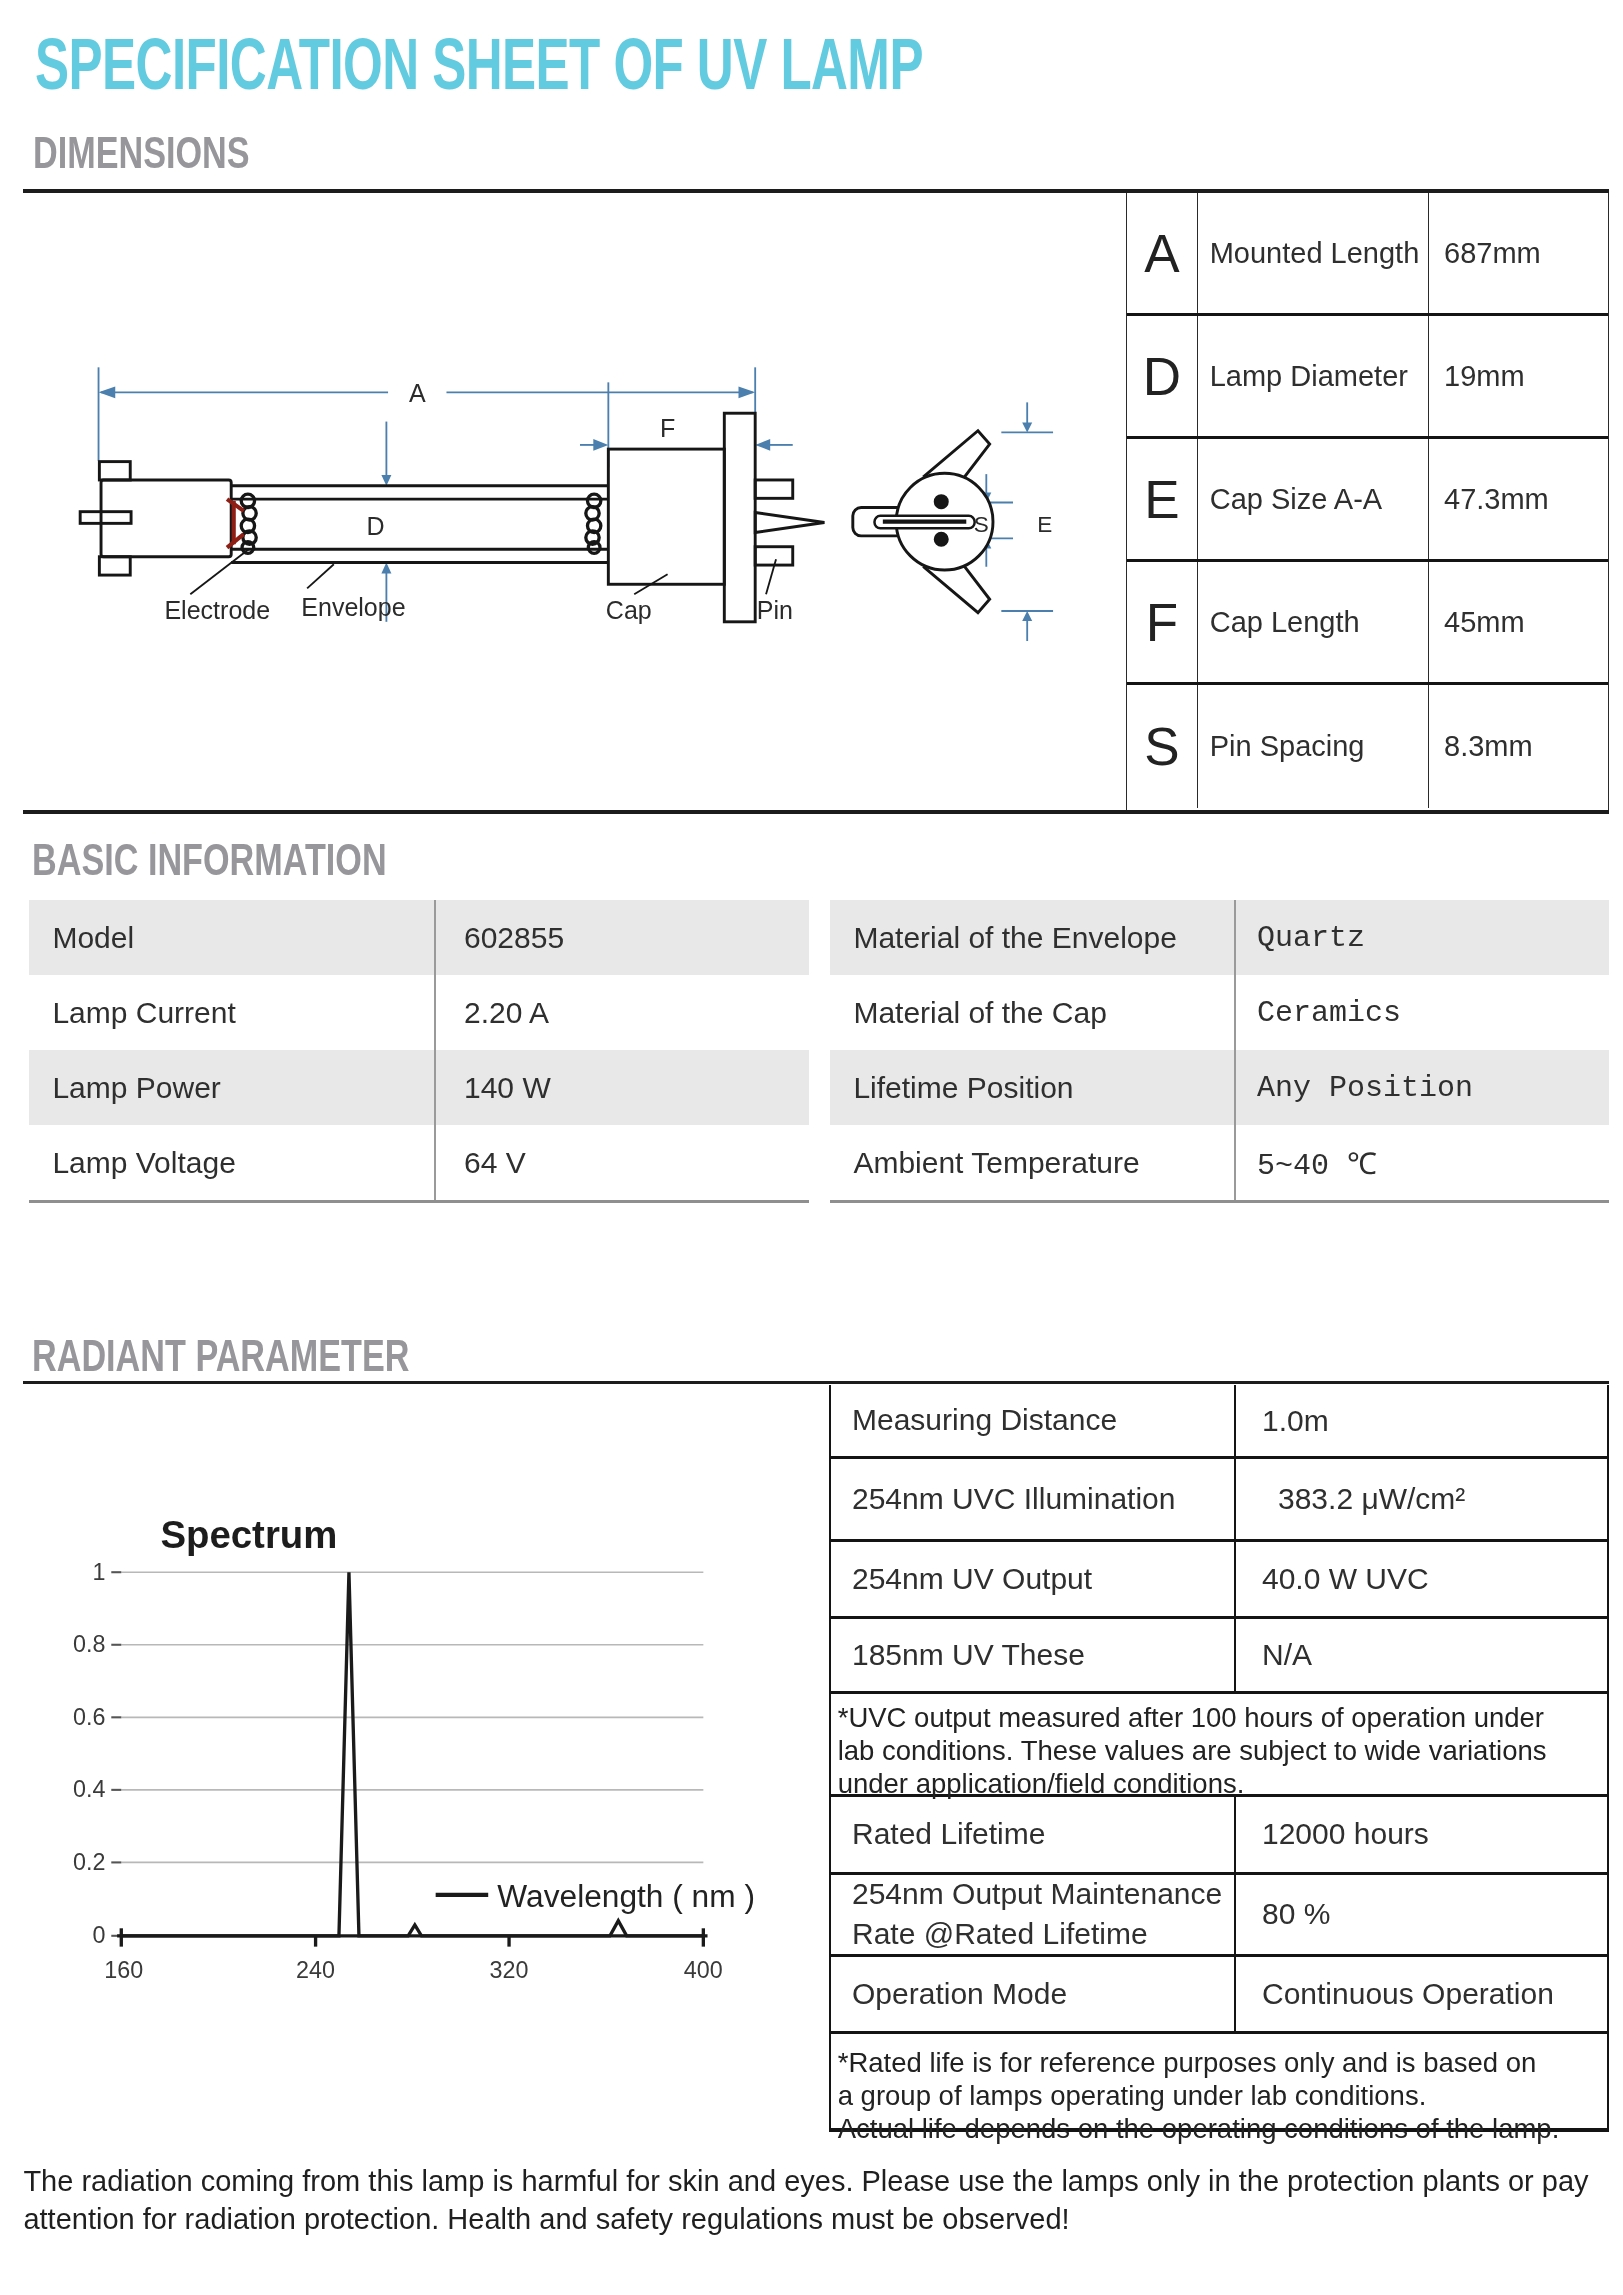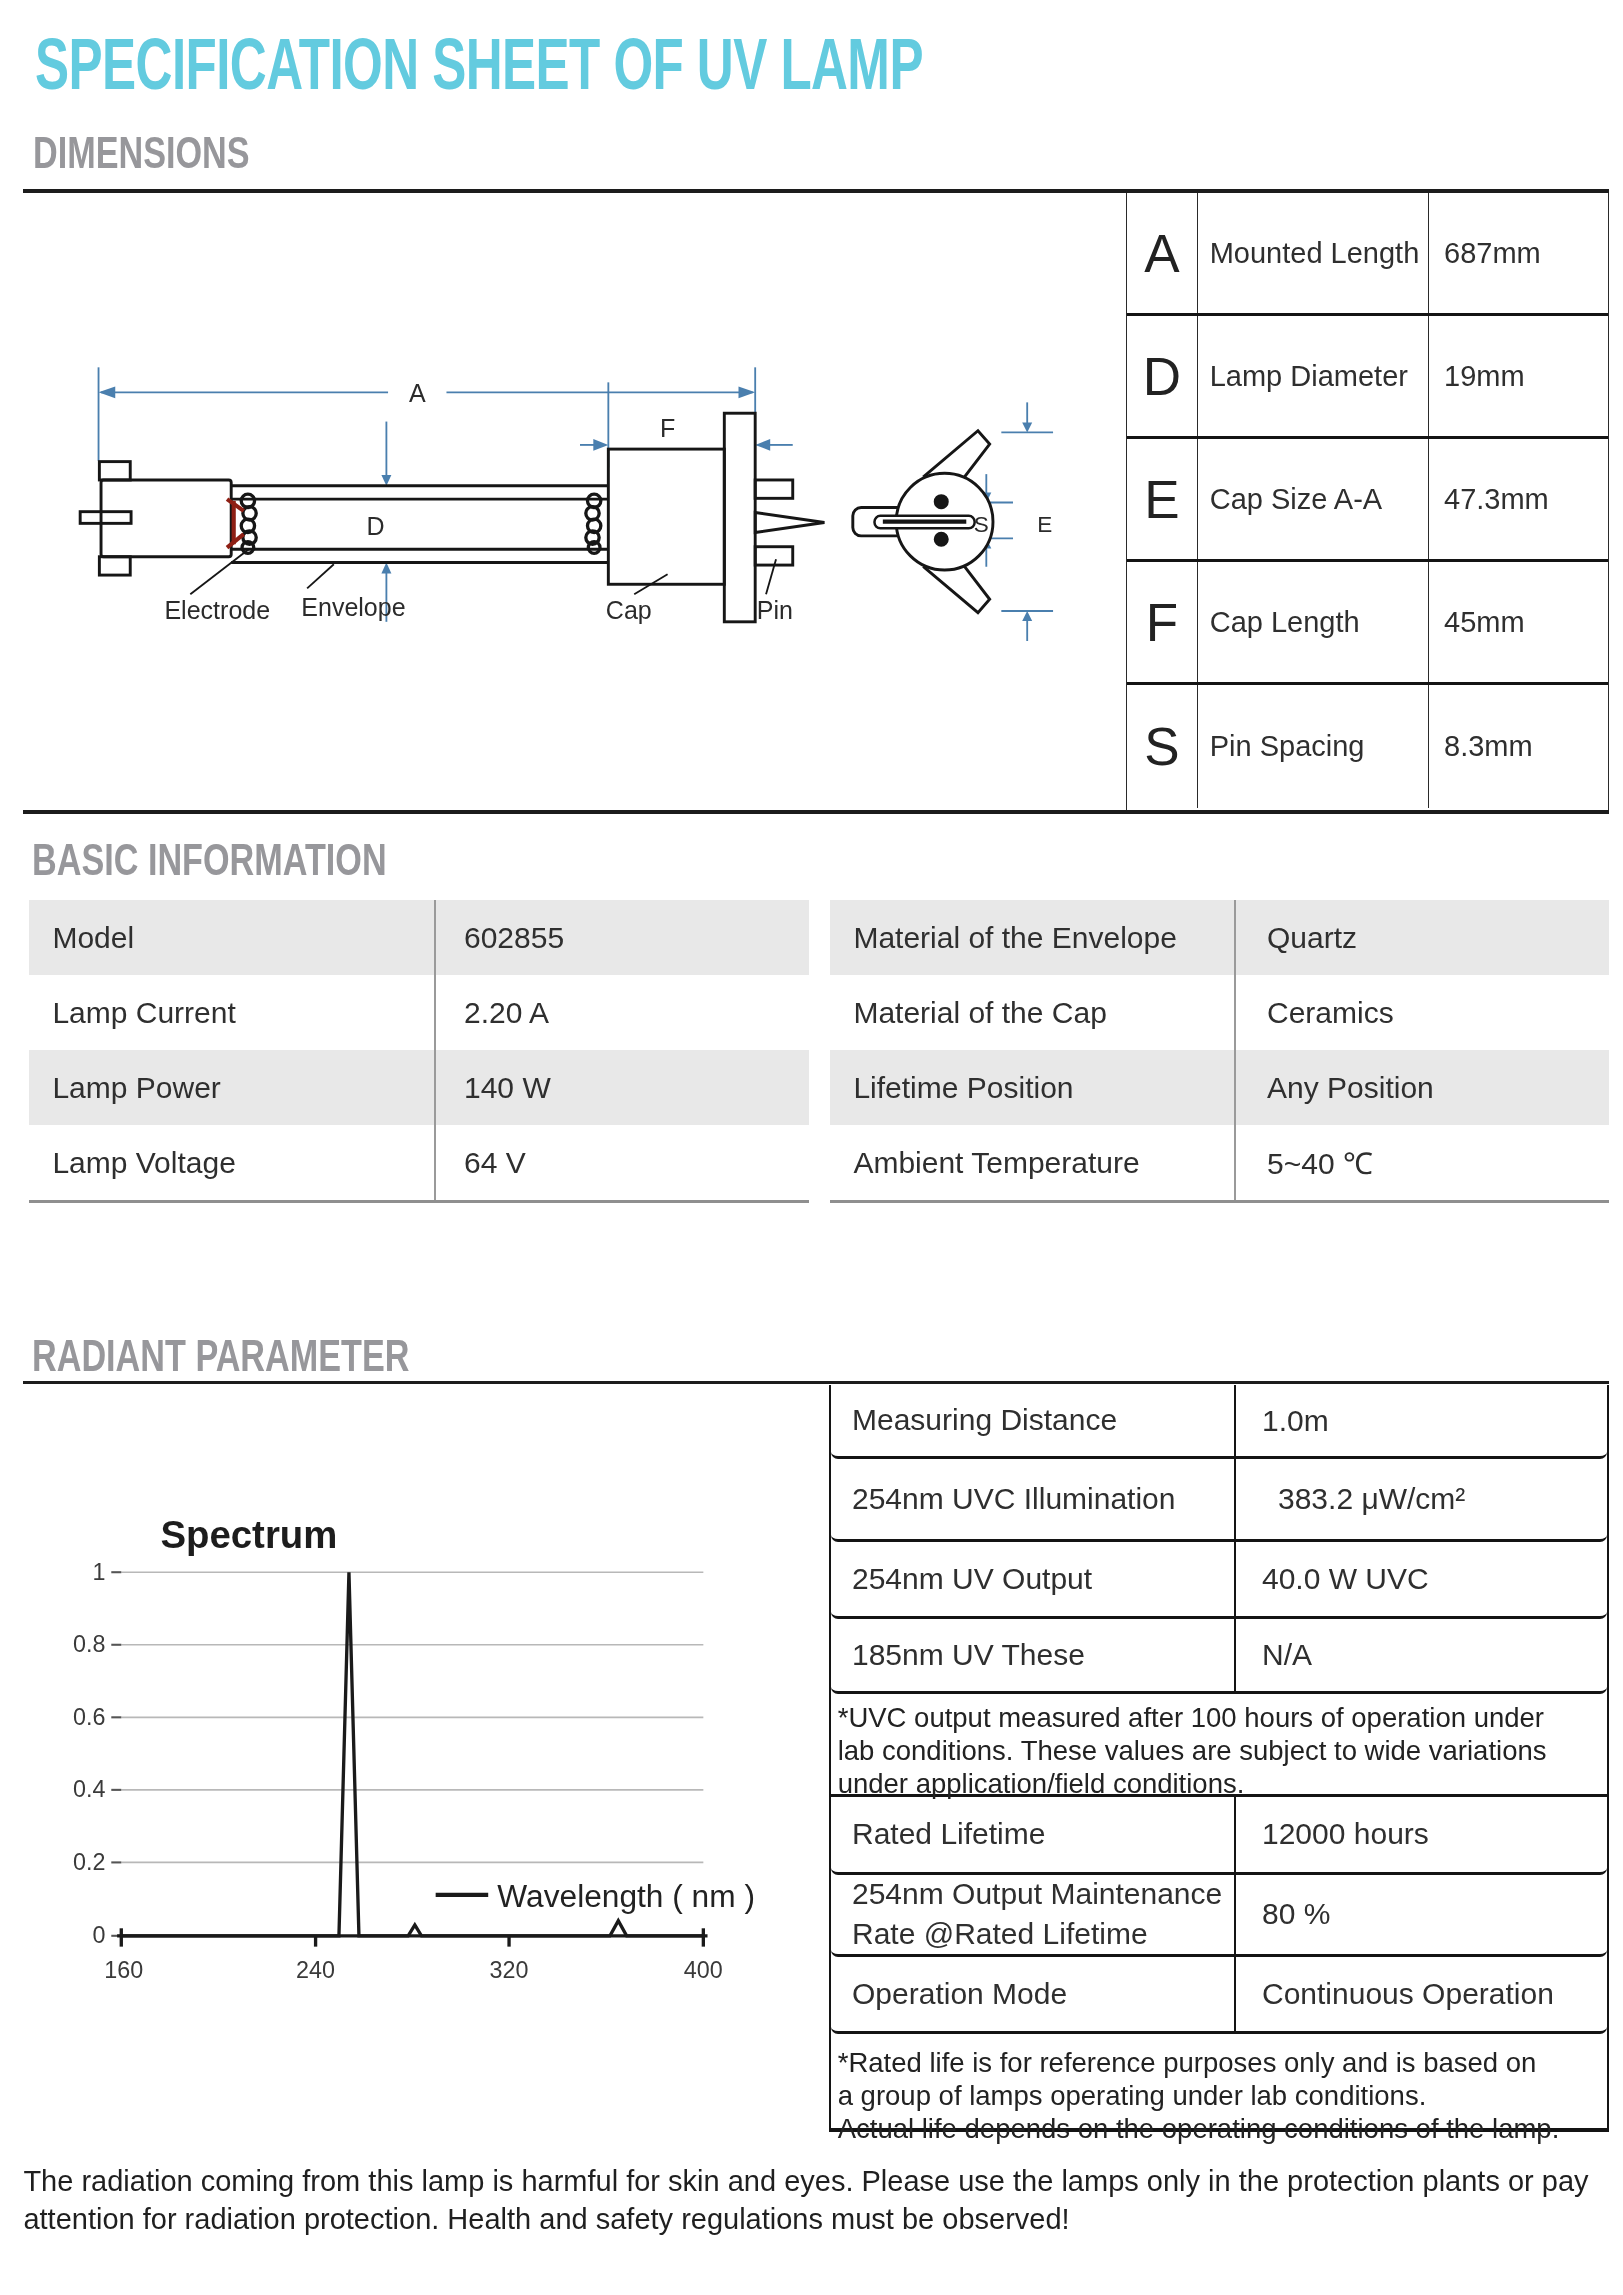--- a/index.html
+++ b/index.html
@@ -41,31 +41,31 @@
   .dim-value{ flex:1; display:flex; align-items:center; padding-left:15px; font-size:29px; color:var(--cell); }
 
   
   .basic-table{ top:900px; height:301px; }
   .basic-row{ height:75px; display:flex; align-items:center; font-size:30px; }
   .basic-row.shaded{ background:#e8e8e8; }
   .basic-label{ padding-left:23.4px; }
   .b-left .basic-label{ width:405px; }
   .b-left .basic-value{ padding-left:30px; }
   .b-right .basic-label{ width:405px; }
-  .b-right .basic-value{ padding-left:32px; }
+  .b-right .basic-value{ padding-left:22px;font-family:Liberation Mono, monospace; }
   .basic-divider{ top:900px; width:1.7px; height:301px; background:#9a9a9a; }
   .basic-bottom{ top:1200px; height:2.5px; background:#8f8f8f; }
 
   
   .rad-table{
     left:829px; top:1385px; width:780px; height:747px;
     border-left:2.5px solid #141414; border-right:2.5px solid #141414; border-bottom:4.2px solid #141414;
     display:flex; flex-direction:column;
   }
-  .rad-row{ display:flex; align-items:stretch; border-bottom:3.3px solid #141414;border-radius:7px; }
+  .rad-row{ display:flex; align-items:stretch; border-bottom:3.3px solid #141414; }
   .rad-row:last-child{ border-bottom:none; }
   .rad-name{
     width:405px; border-right:2.5px solid #141414; display:flex; align-items:center;
     padding-left:21px; padding-right:11.7px; font-size:30px; line-height:1.35;
   }
   .rad-value{ flex:1; display:flex; align-items:center; padding-left:26px; font-size:30px; }
   .rad-note{ display:block; padding:6.7px 8.3px 0 6.7px; font-size:27.5px; line-height:1.2; color:#222; border-bottom:3.3px solid #141414; }
   .rad-note div{ white-space:nowrap; }
   .rad-note:last-child{ border-bottom:none; }
 

